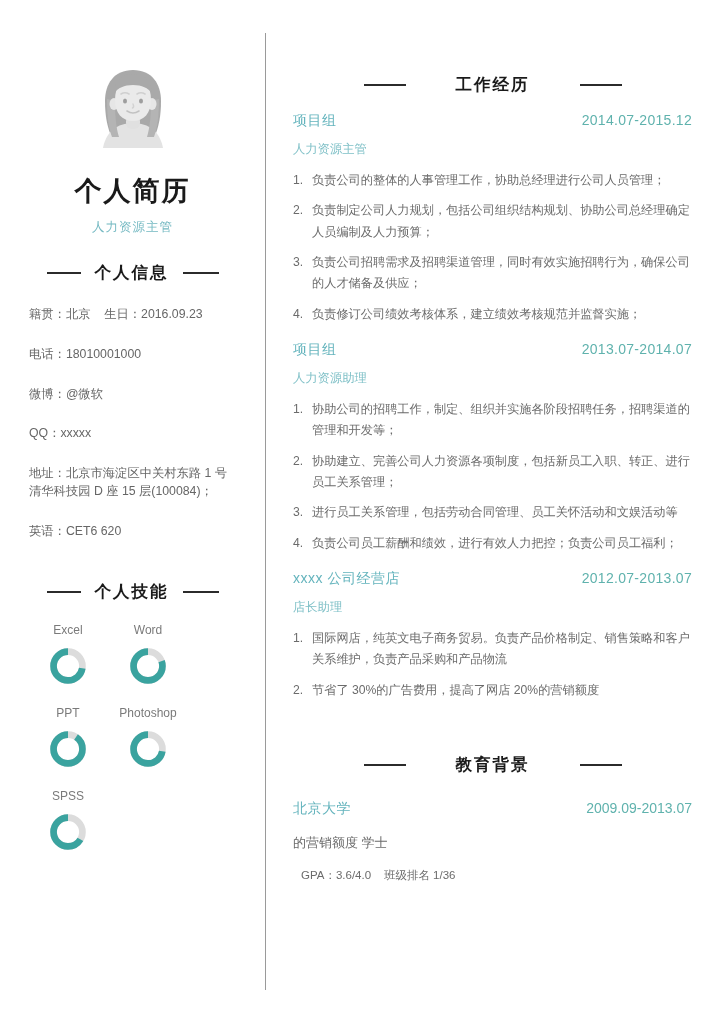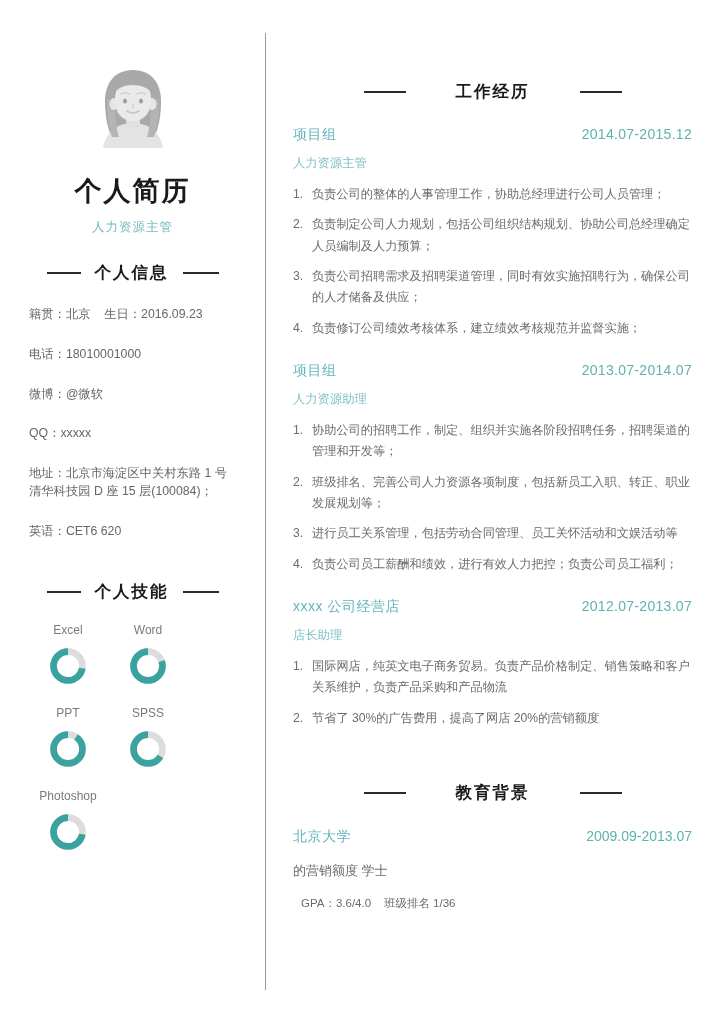--- a/index.html
+++ b/index.html
@@ -126,21 +126,21 @@
   .skill-ring { display: block; margin: 0 auto; }
 
   
   .right-col {
     position: absolute;
     left: 265px;
     top: 0;
     width: 455px;
     height: 852px;
     box-sizing: border-box;
-    padding: 9px 28px 0 28px;
+    padding: 2px 28px 0 28px;
   }
 
   .r-sec-head {
     display: flex;
     align-items: center;
     justify-content: center;
     gap: 50px;
     margin-top: 72px;
   }
   .r-sec-head .rule {
@@ -150,21 +150,21 @@
     background: #2b2b2b;
   }
   .r-sec-head .txt {
     font-size: 16.5px;
     font-weight: bold;
     color: #1a1a1a;
     letter-spacing: 2px;
     white-space: nowrap;
   }
 
-  .job { margin-top: 23px; }
+  .job { margin-top: 16px; }
   .job-top {
     display: flex;
     justify-content: space-between;
     align-items: baseline;
   }
   .job-org {
     font-size: 14px;
     color: #64b4bd;
     letter-spacing: 0.5px;
   }
@@ -306,31 +306,31 @@
           </svg>
         </div>
         <div class="skill">
           <div class="skill-label">PPT</div>
           <svg class="skill-ring" viewBox="0 0 36 36" width="40" height="40">
             <circle cx="18" cy="18" r="13" fill="none" stroke="#DCDCDC" stroke-width="6"></circle>
             <circle cx="18" cy="18" r="13" fill="none" stroke="#3AA39F" stroke-width="6" stroke-dasharray="73.51 8.17" transform="rotate(-90 18 18) scale(1,-1) translate(0,-36)"></circle>
           </svg>
         </div>
         <div class="skill">
+          <div class="skill-label">Photoshop</div>
+          <svg class="skill-ring" viewBox="0 0 36 36" width="40" height="40">
+            <circle cx="18" cy="18" r="13" fill="none" stroke="#DCDCDC" stroke-width="6"></circle>
+            <circle cx="18" cy="18" r="13" fill="none" stroke="#3AA39F" stroke-width="6" stroke-dasharray="58.81 22.87" transform="rotate(-90 18 18) scale(1,-1) translate(0,-36)"></circle>
+          </svg>
+        </div>
+        <div class="skill">
           <div class="skill-label">SPSS</div>
           <svg class="skill-ring" viewBox="0 0 36 36" width="40" height="40">
             <circle cx="18" cy="18" r="13" fill="none" stroke="#DCDCDC" stroke-width="6"></circle>
             <circle cx="18" cy="18" r="13" fill="none" stroke="#3AA39F" stroke-width="6" stroke-dasharray="53.91 27.77" transform="rotate(-90 18 18) scale(1,-1) translate(0,-36)"></circle>
-          </svg>
-        </div>
-        <div class="skill">
-          <div class="skill-label">Photoshop</div>
-          <svg class="skill-ring" viewBox="0 0 36 36" width="40" height="40">
-            <circle cx="18" cy="18" r="13" fill="none" stroke="#DCDCDC" stroke-width="6"></circle>
-            <circle cx="18" cy="18" r="13" fill="none" stroke="#3AA39F" stroke-width="6" stroke-dasharray="58.81 22.87" transform="rotate(-90 18 18) scale(1,-1) translate(0,-36)"></circle>
           </svg>
         </div>
       </div>
   </div>
 
   <div class="right-col">
 
     <div class="r-sec-head">
       <span class="rule"></span>
       <span class="txt">工作经历</span>
@@ -369,21 +369,21 @@
             <span class="job-dates">2013.07-2014.07</span>
           </div>
           <div class="job-role">人力资源助理</div>
           <ul class="bullets">
             <li>
               <span class="num">1.</span>
               <span class="body">协助公司的招聘工作，制定、组织并实施各阶段招聘任务，招聘渠道的管理和开发等；</span>
             </li>
             <li>
               <span class="num">2.</span>
-              <span class="body">班级排名、完善公司人力资源各项制度，包括新员工入职、转正、职业发展规划等；</span>
+              <span class="body">协助建立、完善公司人力资源各项制度，包括新员工入职、转正、进行员工关系管理；</span>
             </li>
             <li>
               <span class="num">3.</span>
               <span class="body">进行员工关系管理，包括劳动合同管理、员工关怀活动和文娱活动等</span>
             </li>
             <li>
               <span class="num">4.</span>
               <span class="body">负责公司员工薪酬和绩效，进行有效人力把控；负责公司员工福利；</span>
             </li>
           </ul>

